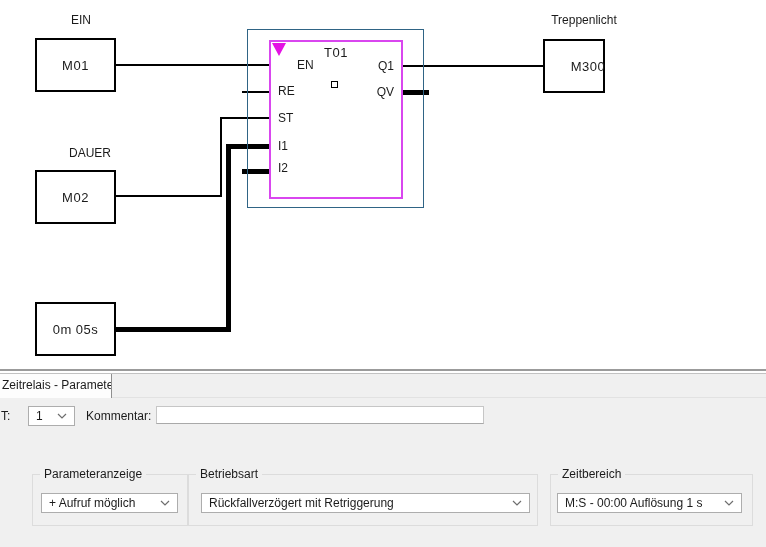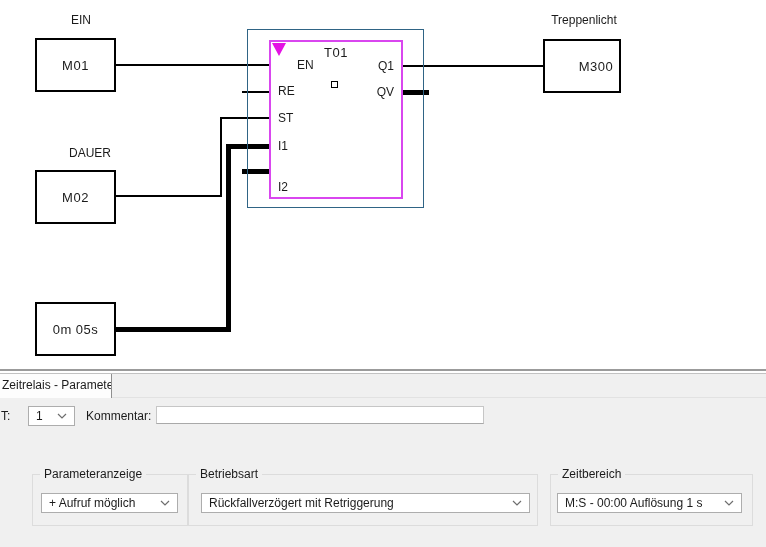--- a/index.html
+++ b/index.html
@@ -52,21 +52,21 @@
 
     <div class="net-label" style="left:59px; top:13px; width:44px;">EIN</div>
     <div class="node-box" style="left:35px; top:38px; width:81px; height:54px;">M01</div>
 
     <div class="net-label" style="left:68px; top:146px; width:44px;">DAUER</div>
     <div class="node-box" style="left:35px; top:170px; width:81px; height:54px;">M02</div>
 
     <div class="node-box" style="left:35px; top:302px; width:81px; height:54px;">0m 05s</div>
 
     <div class="net-label" style="left:544px; top:13px; width:80px;">Treppenlicht</div>
-    <div class="node-box" style="left:543px; top:39px; width:78px; height:54px;padding-left:28px;">M300</div>
+    <div class="node-box" style="left:543px; top:39px; width:62px; height:54px;padding-left:28px;">M300</div>
 
     <div class="wire" style="left:116px; top:64px;  width:153px; height:2px;"></div>
     <div class="wire" style="left:242px; top:91px;  width:27px;  height:2px;"></div>
     <div class="wire" style="left:220px; top:117px; width:49px;  height:2px;"></div>
     <div class="wire" style="left:220px; top:117px; width:2px;   height:80px;"></div>
     <div class="wire" style="left:116px; top:195px; width:106px; height:2px;"></div>
     <div class="wire" style="left:226px; top:144px; width:43px;  height:5px;"></div>
     <div class="wire" style="left:226px; top:144px; width:5px;   height:188px;"></div>
     <div class="wire" style="left:116px; top:327px; width:115px; height:5px;"></div>
     <div class="wire" style="left:242px; top:169px; width:27px;  height:5px;"></div>
@@ -74,21 +74,21 @@
     <div class="wire" style="left:403px; top:90px;  width:26px;  height:5px;"></div>
 
     <div class="sel-frame"></div>
     <div class="fb">
       <div class="fb-marker"></div>
       <div class="fb-title">T01</div>
       <span class="pin in" style="top:16px;margin-left:19px;">EN</span>
       <span class="pin in" style="top:42px;">RE</span>
       <span class="pin in" style="top:69px;">ST</span>
       <span class="pin in" style="top:97px;">I1</span>
-      <span class="pin in" style="top:138px;">I2</span>
+      <span class="pin in" style="top:119px;">I2</span>
       <span class="pin out" style="top:17px;">Q1</span>
       <span class="pin out" style="top:43px;">QV</span>
       <div class="fb-square"></div>
     </div>
   </div>
 
   <div class="split-a"></div>
   <div class="split-b"></div>
 
   <div class="tabstrip">

